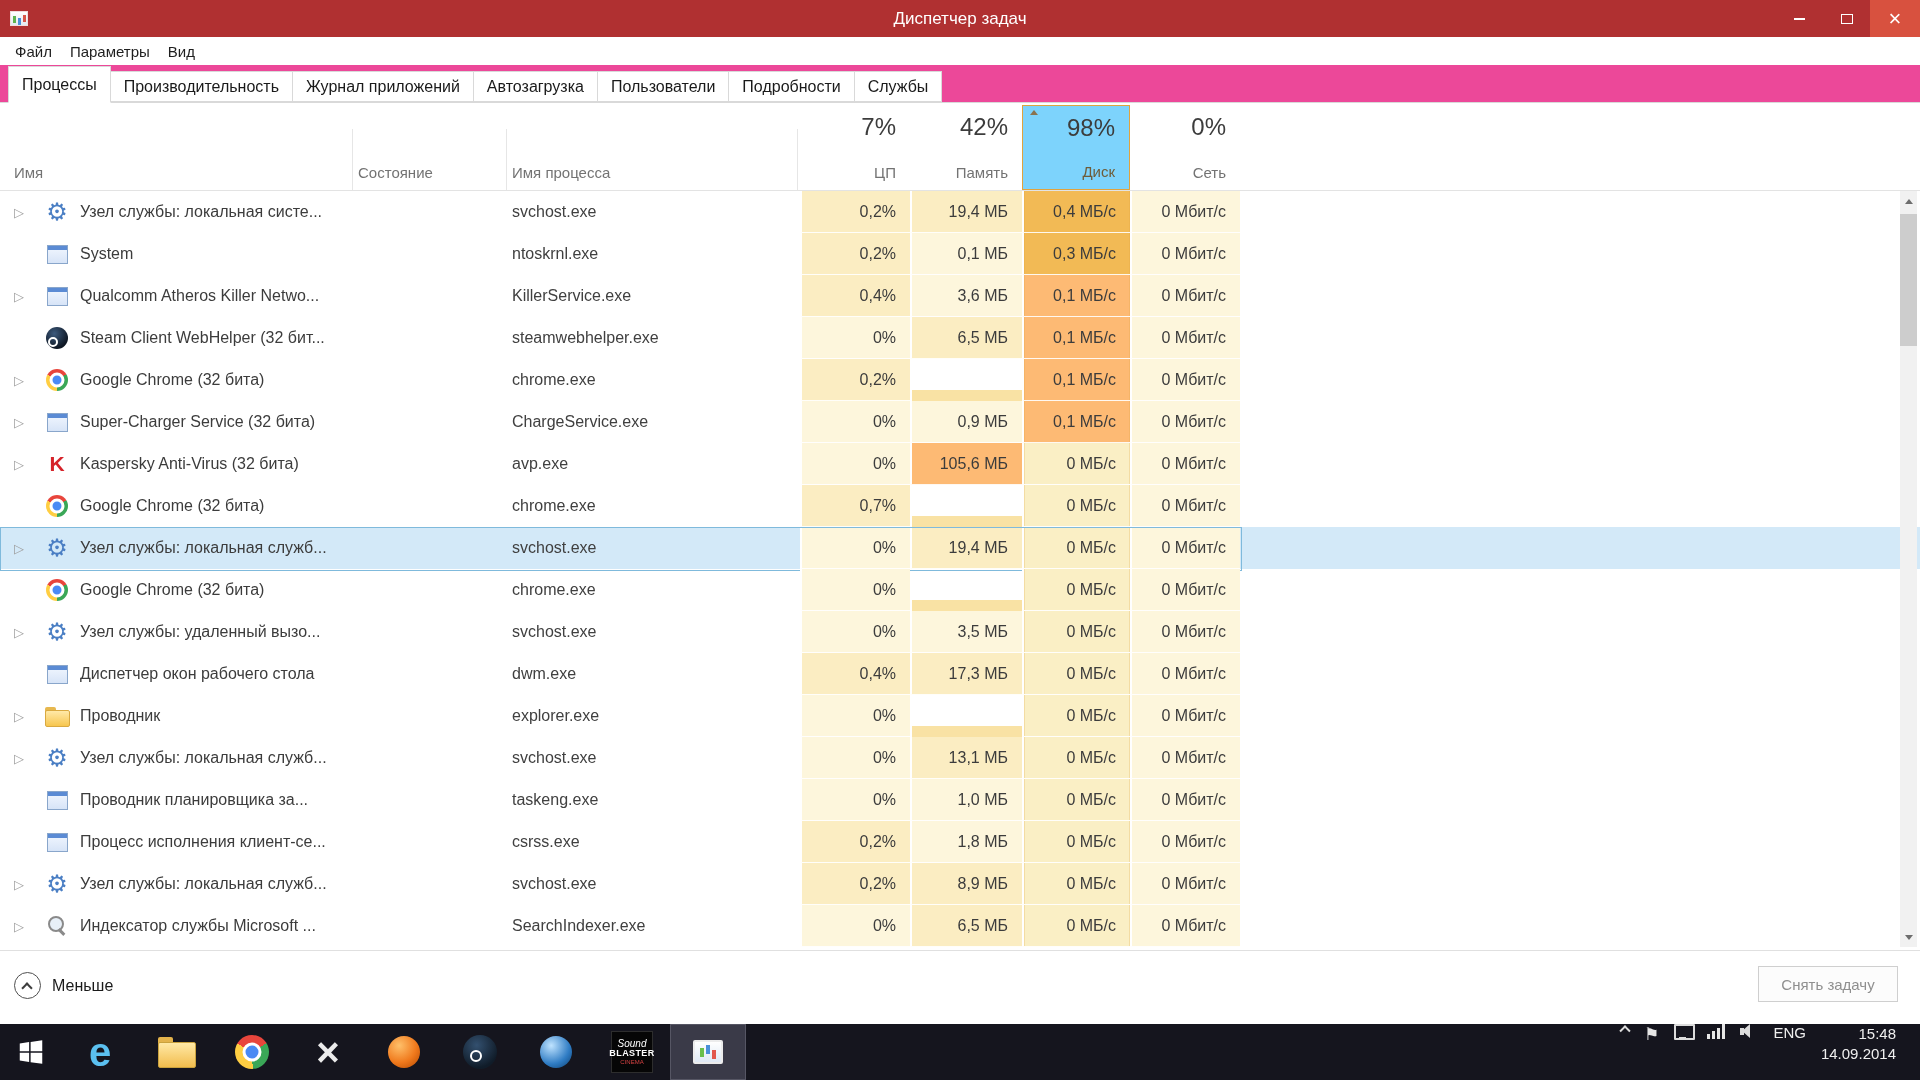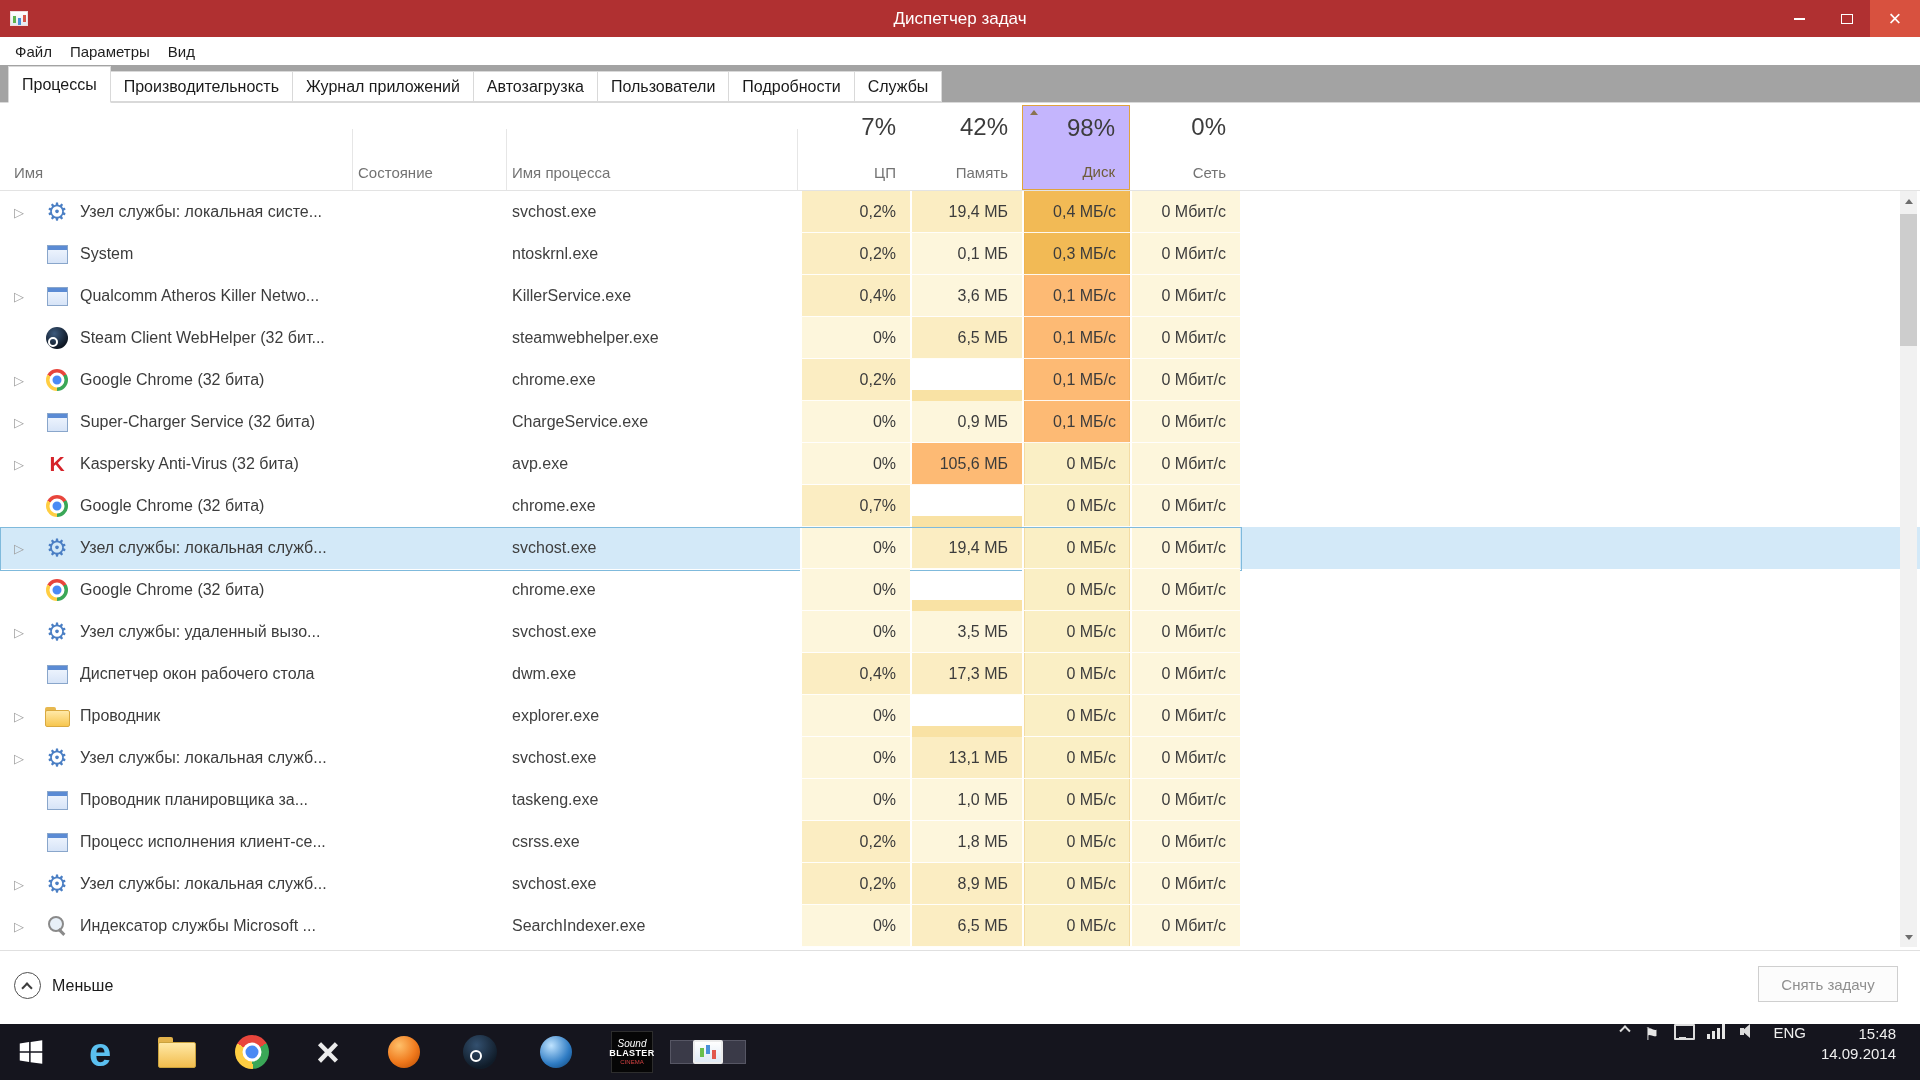--- a/index.html
+++ b/index.html
@@ -18,37 +18,37 @@
   .glyph-min{width:11px;height:2px;background:#fff;}
   .glyph-restore{position:relative;width:12px;height:10px;border:1px solid #fff;background:#b03031;}
   .glyph-restore::before{content:"";position:absolute;left:2px;top:-5px;width:12px;height:10px;border:1px solid #fff;z-index:-1;}
   .glyph-close::before{content:"×";color:#fff;font-size:22px;line-height:1;}
 
   
   .menubar{position:absolute;top:37px;left:0;right:0;height:28px;background:#fff;display:flex;align-items:center;padding-left:6px;}
   .menu-item{padding:0 9px;font-size:15px;color:#1f1f1f;}
 
   
-  .tabstrip{position:absolute;top:65px;left:0;right:0;height:38px;padding-left:8px;border-bottom:1px solid #d9d9d9;background:#a3a3a3;display:flex;align-items:flex-end;}
+  .tabstrip{position:absolute;top:65px;left:0;right:0;height:38px;padding-left:8px;border-bottom:1px solid #d9d9d9;background:#ec4899;display:flex;align-items:flex-end;}
   .tab{height:31px;line-height:29px;padding:0 13px;border:1px solid #d9d9d9;background:#fff;margin-right:-1px;font-size:16px;color:#1a1a1a;position:relative;white-space:nowrap;}
   .tab.active{height:37px;line-height:36px;margin-bottom:-1px;border-bottom:1px solid #fff;z-index:2;}
 
   
   .thead{position:absolute;top:103px;left:0;right:0;height:88px;background:#fff;border-bottom:1px solid #e3e3e3;}
   .col-label{position:absolute;bottom:9px;font-size:15px;color:#737373;}
   .name-col{left:14px;}
   .status-col{left:358px;}
   .proc-col{left:512px;margin-top:44px;}
   .vline{position:absolute;top:26px;bottom:0;width:1px;background:#e6e6e6;}
   .num-head{position:absolute;top:2px;bottom:0;text-align:right;padding:8px 14px 0 0;}
   .num-head .pct{display:block;font-size:24px;color:#3c3c3c;}
   .num-head .lbl{position:absolute;bottom:9px;right:14px;font-size:15px;color:#737373;}
   .cpu-head{left:800px;width:110px;}
   .mem-head{left:910px;width:112px;}
-  .disk-head{left:1022px;width:108px;background:#c4b5fd;border:1px solid #e0a33e;}
+  .disk-head{left:1022px;width:108px;background:#7dd3fc;border:1px solid #e0a33e;}
   .disk-head .lbl{color:#6e5c39;}
   .sort-caret{position:absolute;left:7px;top:4px;width:0;height:0;border-left:4px solid transparent;border-right:4px solid transparent;border-bottom:5px solid #8a7350;}
   .net-head{left:1130px;width:110px;}
 
   
   .rows{position:absolute;top:191px;left:0;width:1920px;height:756px;background:#fff;}
   .prow{position:relative;height:42px;}
   .prow.selected{background:#d3e9f8;}
   .prow.selected::after{content:"";position:absolute;left:0;top:0;width:1240px;height:42px;border:1px solid #7fbadc;pointer-events:none;}
   .expander{position:absolute;left:14px;top:50%;transform:translateY(-50%);font-size:13px;color:#9e9e9e;}
@@ -97,21 +97,21 @@
   
   .footer{position:absolute;top:950px;left:0;right:0;height:74px;background:#fff;border-top:1px solid #e0e0e0;}
   .less-toggle{position:absolute;left:14px;top:21px;display:flex;align-items:center;gap:11px;font-size:16px;color:#1a1a1a;}
   .circle-chevron{width:27px;height:27px;border:1px solid #4f4f4f;border-radius:50%;position:relative;flex:none;}
   .circle-chevron i{position:absolute;left:8px;top:11px;width:8px;height:8px;border-left:2px solid #3e3e3e;border-top:2px solid #3e3e3e;transform:rotate(45deg);}
   .end-task{position:absolute;right:22px;top:15px;width:140px;height:36px;background:#fcfcfc;border:1px solid #cfcfcf;color:#8f8f8f;font-size:15px;font-family:inherit;}
 
   
   .taskbar{position:absolute;left:0;top:1024px;width:1920px;height:56px;background:#15151e;display:flex;align-items:stretch;}
   .start-button{width:62px;display:flex;align-items:center;justify-content:center;flex:none;}
-  .tb-apps{display:flex;align-items:center;}
+  .tb-apps{display:flex;}
   .tb-app{width:76px;display:flex;align-items:center;justify-content:center;position:relative;}
   .tb-app.active{background:#3a3a48;box-shadow:inset 0 0 0 1px #565664;}
   .tbi{display:flex;align-items:center;justify-content:center;position:relative;}
   .tbi-internet-explorer::before{content:"e";color:#5bc0f0;font-size:40px;font-weight:bold;line-height:.9;}
   .tbi-file-explorer{width:38px;height:30px;position:relative;}
   .tbi-file-explorer::before{content:"";position:absolute;left:1px;top:0;width:15px;height:7px;background:#e3b34c;border-radius:2px 2px 0 0;}
   .tbi-file-explorer::after{content:"";position:absolute;left:1px;top:5px;width:36px;height:24px;background:linear-gradient(#ffe9a6,#f2bd4e);border:1px solid #caa23e;border-radius:2px;}
   .tbi-chrome{width:34px;height:34px;border-radius:50%;background:conic-gradient(from -60deg,#e8453c 0 33%,#3aa757 33% 66%,#ffce42 66% 100%);}
   .tbi-chrome::after{content:"";position:absolute;left:50%;top:50%;transform:translate(-50%,-50%);width:13px;height:13px;border-radius:50%;background:#4a8af4;border:3px solid #fff;}
   .tbi-app-x::before{content:"×";color:#ececec;font-size:40px;font-weight:bold;line-height:.8;}

